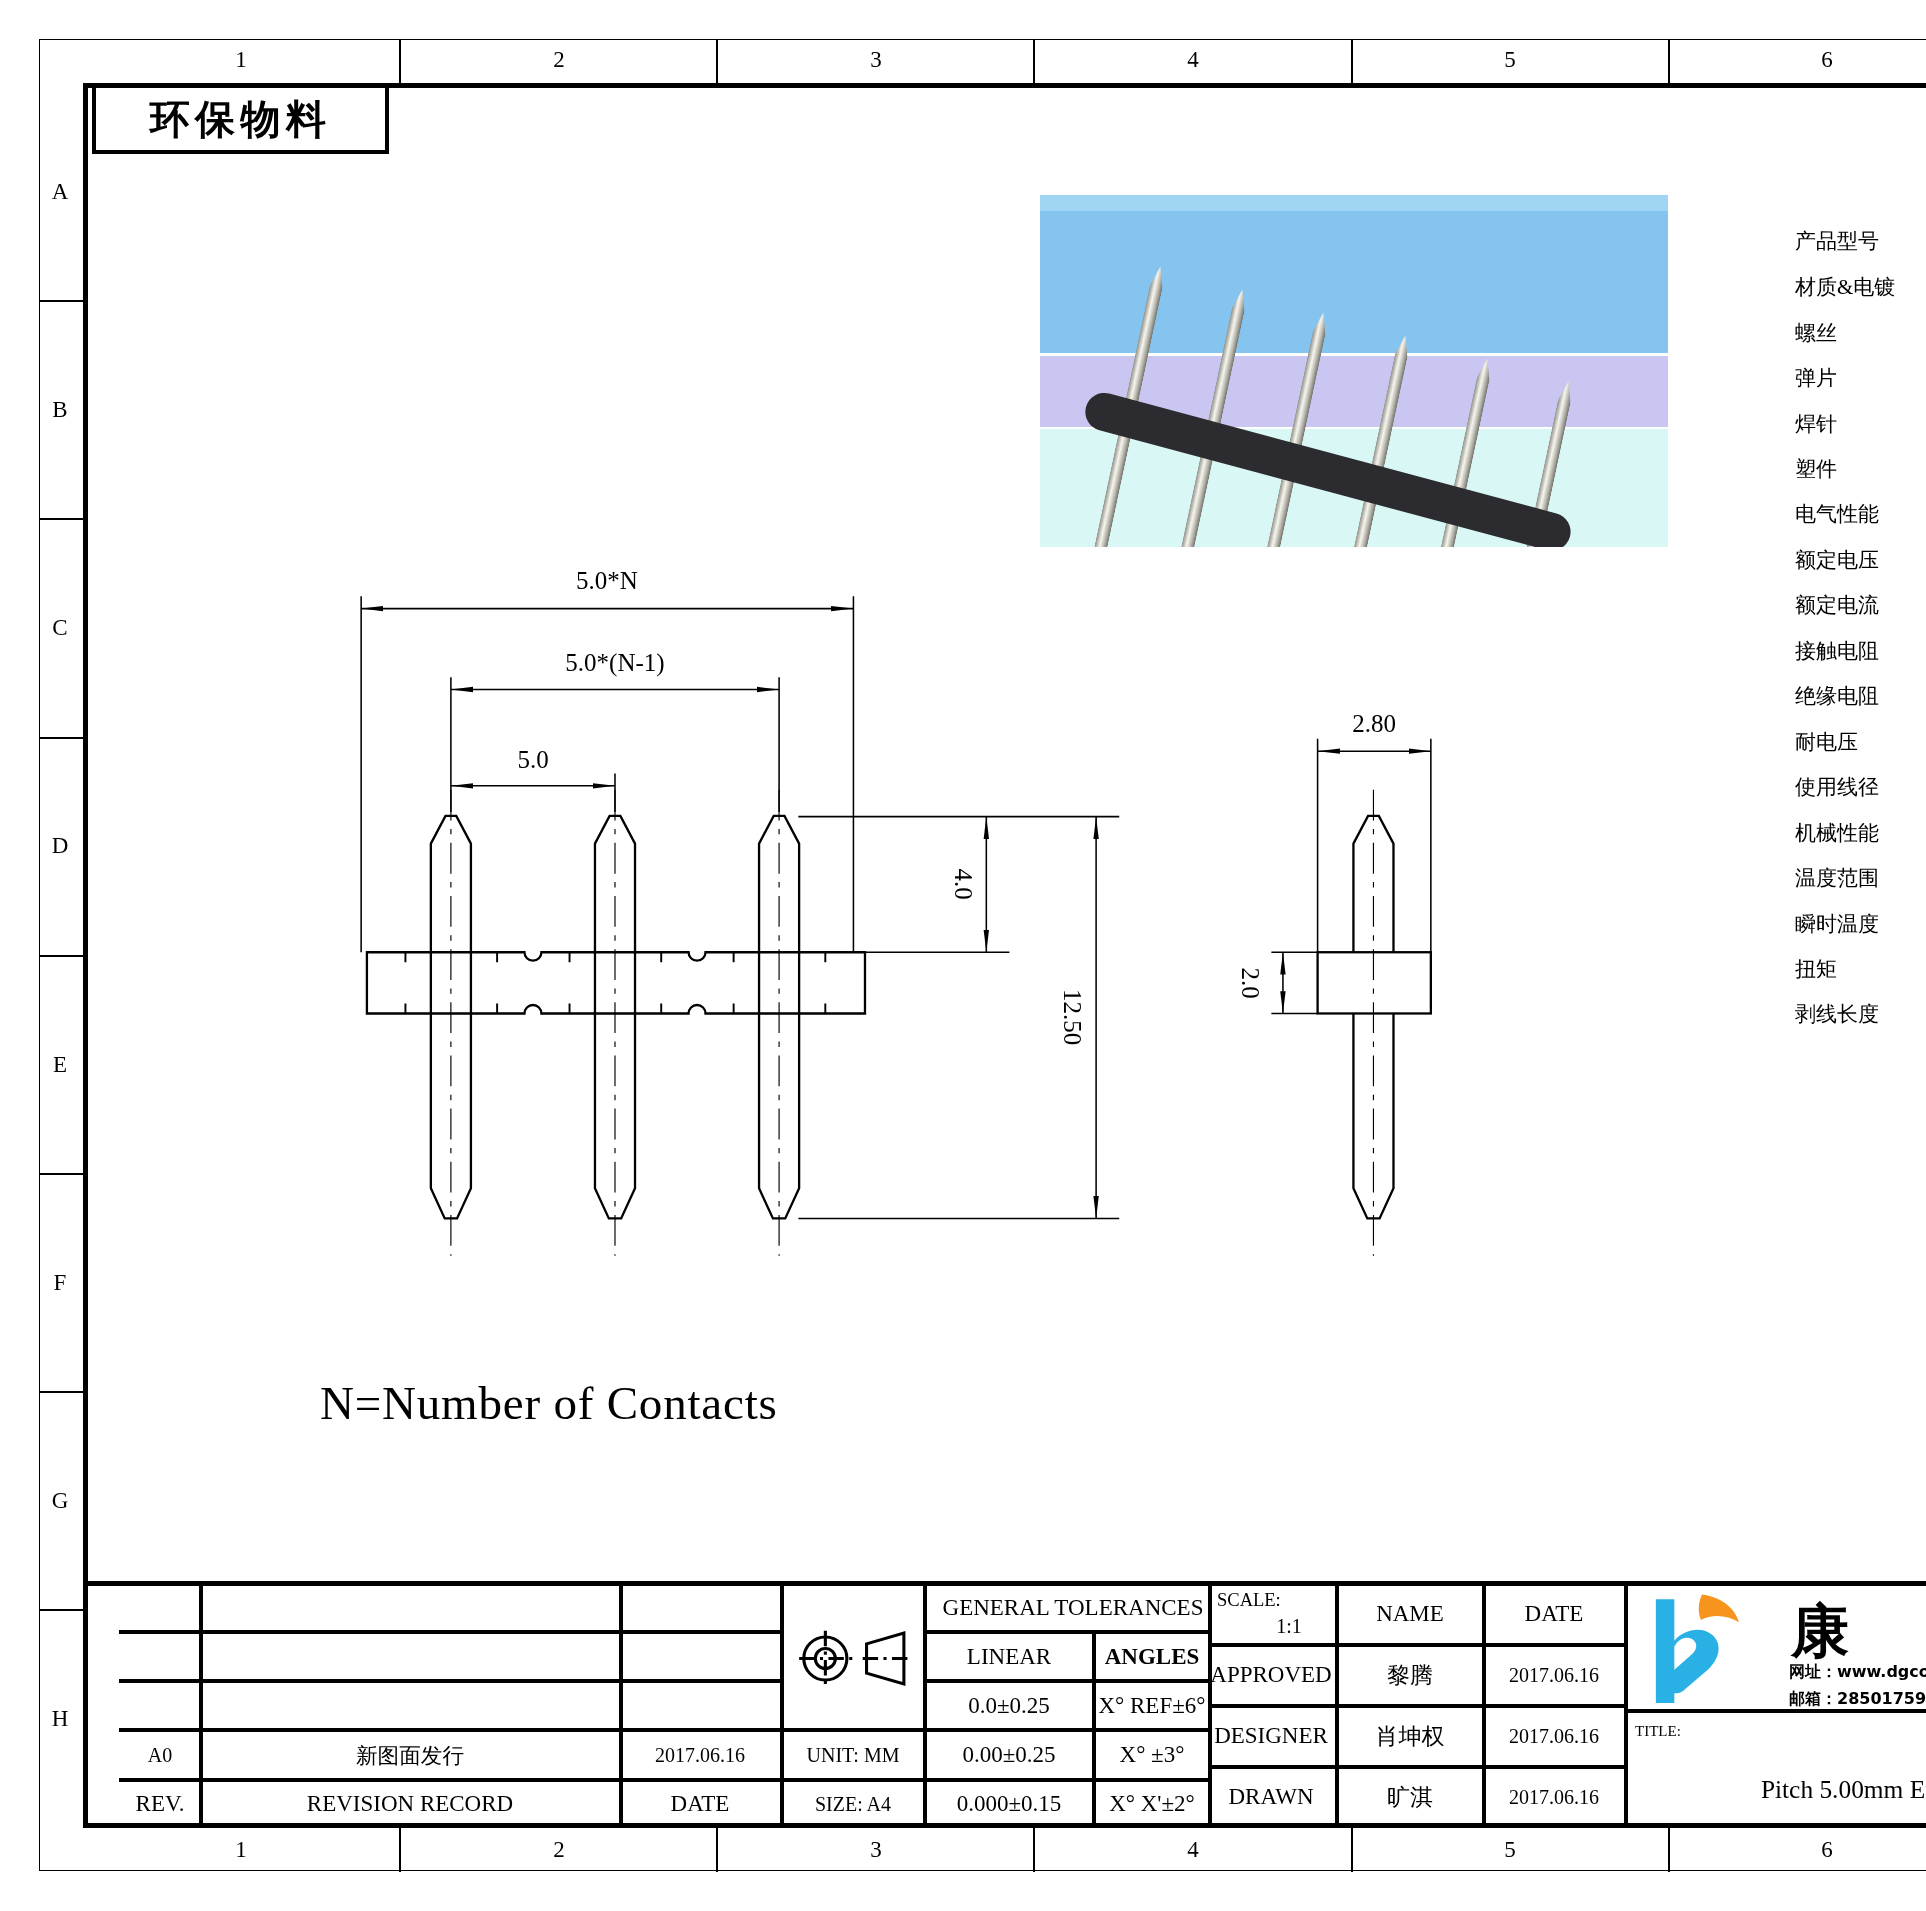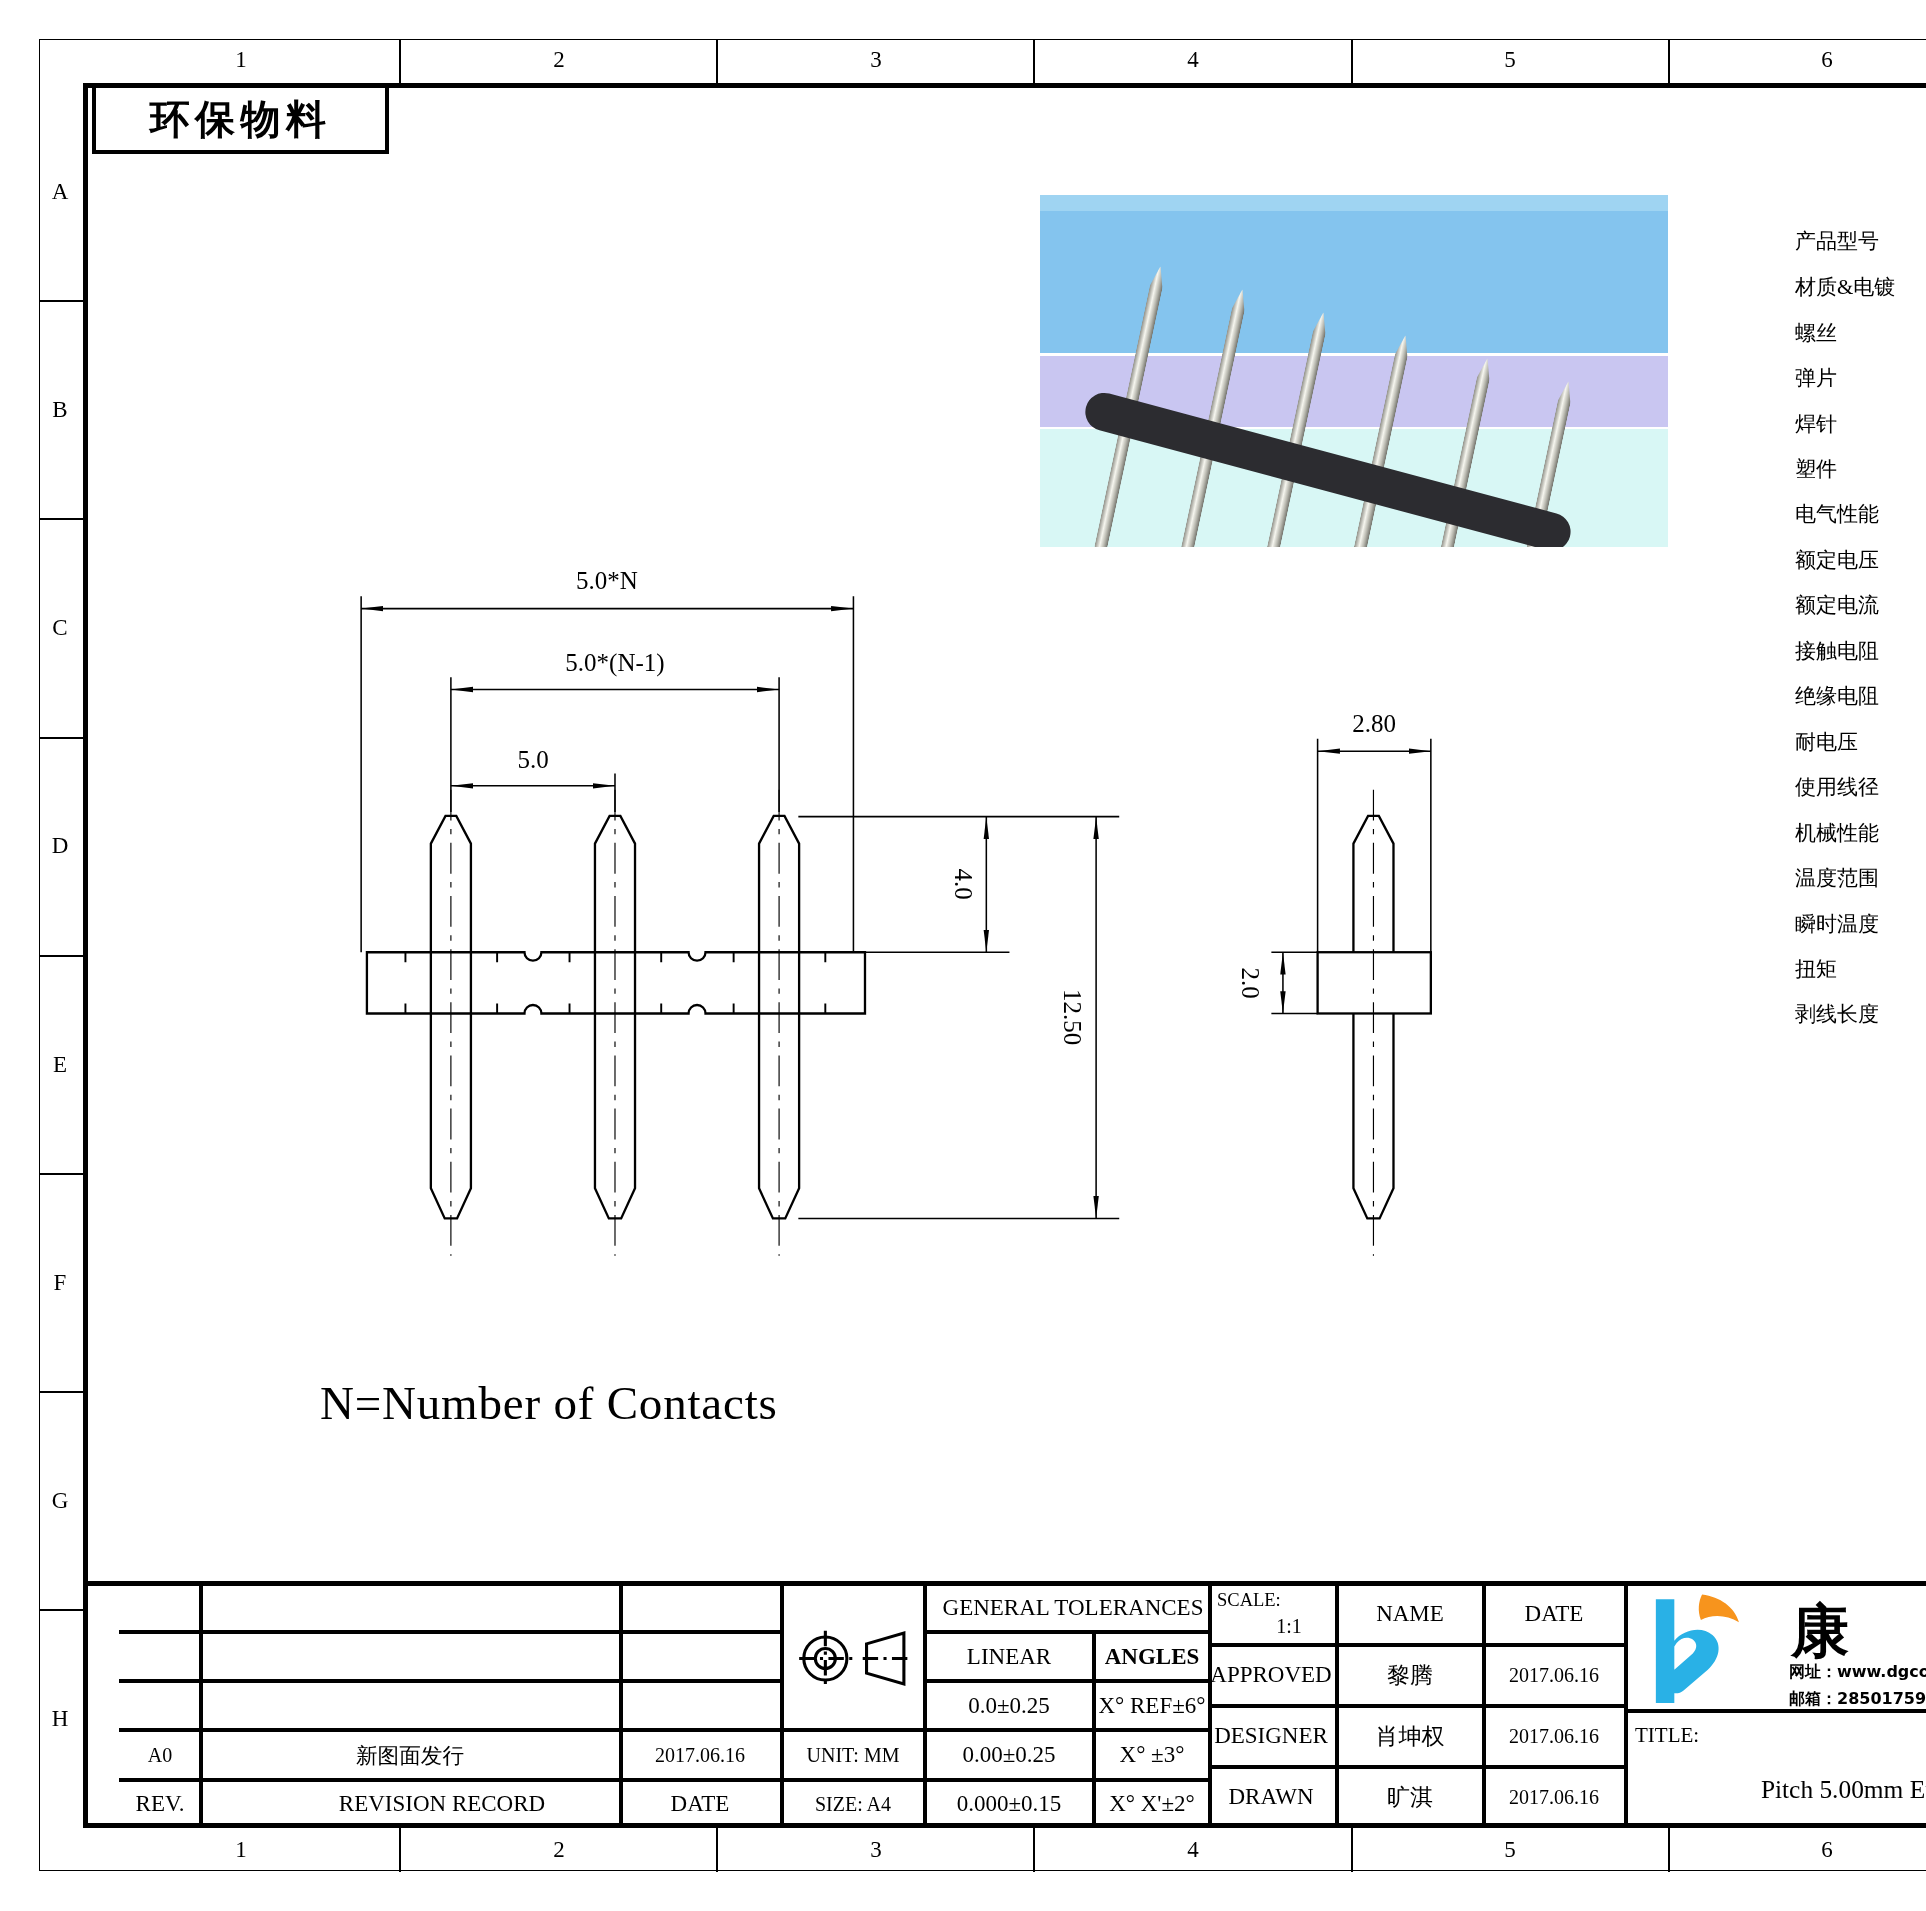--- a/index.html
+++ b/index.html
@@ -230,21 +230,21 @@
       <div class="ln" style="left:1208px;top:1583px;width:3.5px;height:245px;"></div>
       <div class="ln" style="left:1335px;top:1583px;width:3.5px;height:245px;"></div>
       <div class="ln" style="left:1482px;top:1583px;width:3.5px;height:245px;"></div>
       <div class="ln" style="left:1624px;top:1583px;width:3.5px;height:245px;"></div>
     </div>
 
   <span class="t f52" style="left:160px;top:1755px;">A0</span>
   <span class="t f56" style="left:410px;top:1755px;">新图面发行</span>
   <span class="t f52" style="left:700px;top:1755px;">2017.06.16</span>
   <span class="t f50" style="left:160px;top:1804px;">REV.</span>
-  <span class="t f50" style="left:410px;top:1804px;margin-left:32px;">REVISION RECORD</span>
+  <span class="t f50" style="left:410px;top:1804px;">REVISION RECORD</span>
   <span class="t f50" style="left:700px;top:1804px;">DATE</span>
 
   <span class="t f52" style="left:853px;top:1755px;">UNIT: MM</span>
   <span class="t f52" style="left:853px;top:1804px;">SIZE: A4</span>
 
   <svg width="112" height="77" viewBox="0 0 290 200" style="left:799px;top:1620px;">
     <g stroke="#000" fill="none" stroke-width="8">
       <circle cx="68" cy="100" r="56"></circle>
       <circle cx="68" cy="100" r="26"></circle>
       <path d="M0,100 H140" stroke-dasharray="40 14 8 14"></path>
@@ -279,17 +279,17 @@
   <span class="t f52" style="left:1554px;top:1797px;">2017.06.16</span>
 
   <svg width="127" height="116" viewBox="0 0 110 100" style="left:1642px;top:1592px;">
     <path fill="#f7941d" d="M52,2 C68,4 80,13 84,26 C73,19 60,19 51,24 C48,16 49,8 52,2 Z"></path>
     <path fill="#29b1e6" d="M12,6 H28 V42 C36,32 52,29 61,37 C70,45 67,58 57,67 L36,85 C30,90 21,87 21,79 C21,74 24,70 28,67 L44,53 C48,49 48,44 44,41 C40,38 34,39 30,44 L28,47 V96 H12 Z"></path>
   </svg>
   <span class="company">康 导 新 能 源</span>
   <span class="contact" style="top:1662px;">网址：www.dgconne.com   电话：0769-85337633</span>
   <span class="contact" style="top:1689px;">邮箱：2850175986@qq.com 传真：0769-85392827</span>
 
-  <span class="tl" style="left:1635px;top:1723px;font-size:21px;">TITLE:</span>
+  <span class="tl" style="left:1635px;top:1723px;font-size:15px;">TITLE:</span>
   <span class="t" style="left:1947px;top:1789px;font-size:25.4px;">Pitch 5.00mm Euro Terminal Blocks</span>
 
 </div>
 
 
 </body></html>

